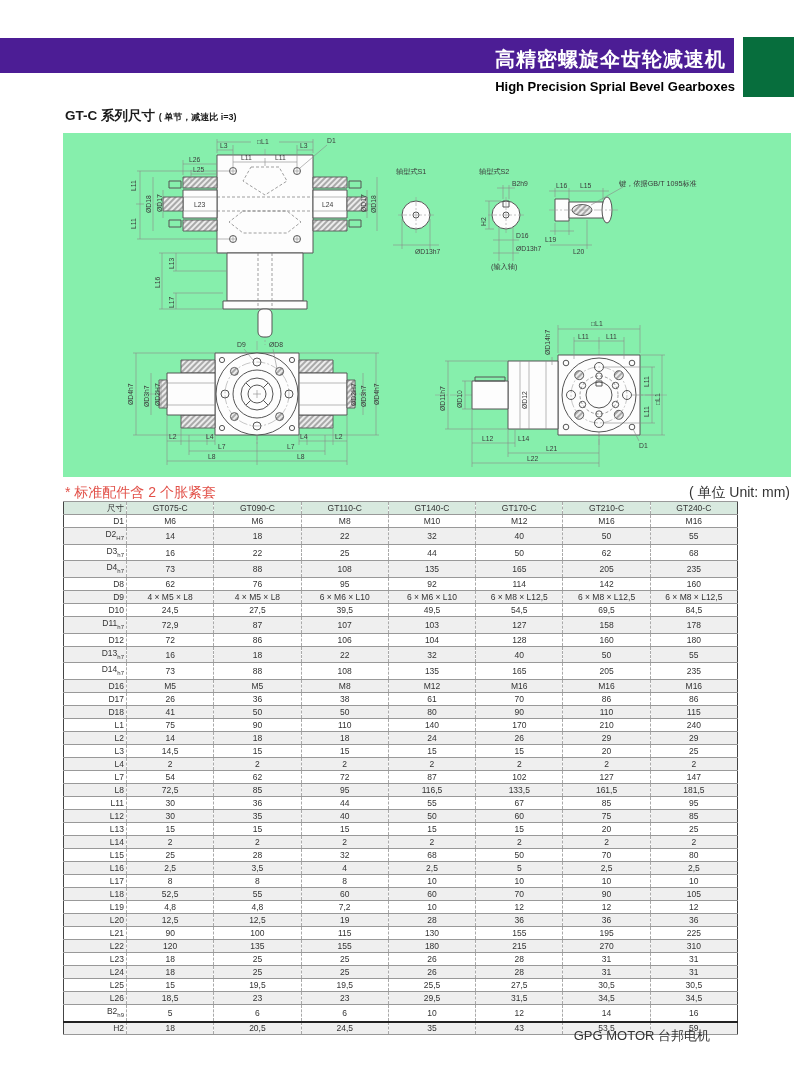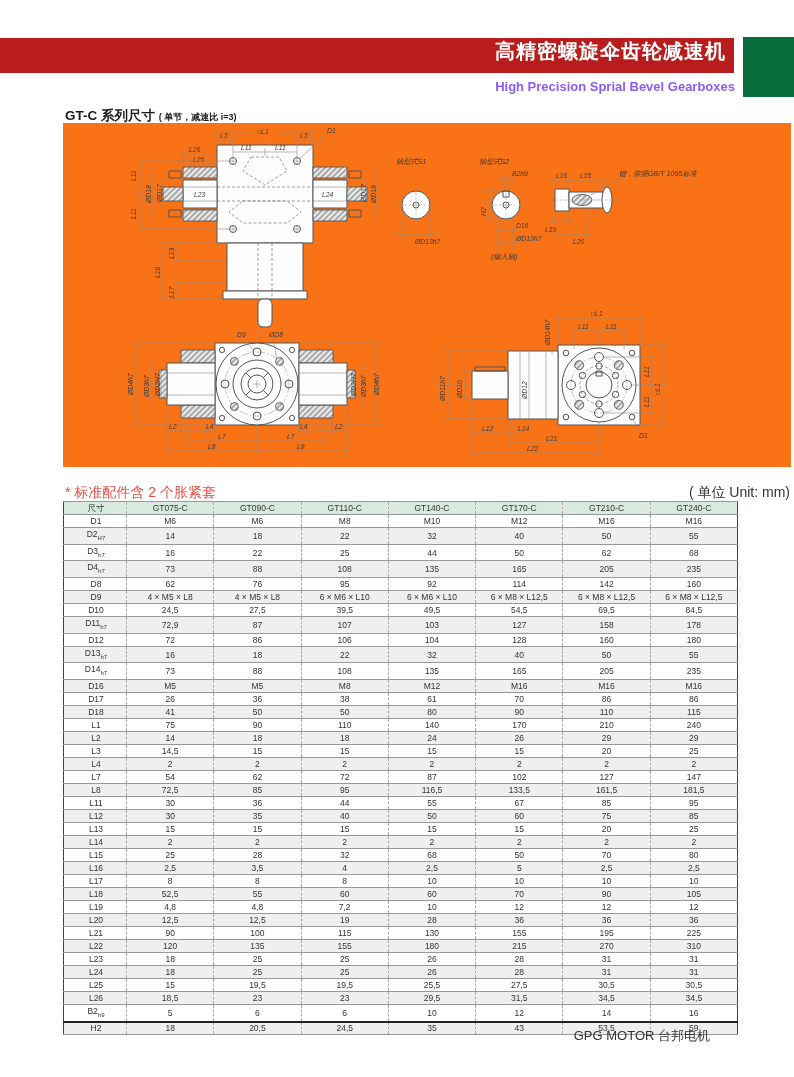--- a/index.html
+++ b/index.html
@@ -1,42 +1,42 @@
 <!DOCTYPE html>
 <html><head>
 <meta charset="utf-8">
 <style>
   * { margin:0; padding:0; box-sizing:border-box; }
   html,body { background:#fff; }
   body { width:794px; height:1077px; font-family:"Liberation Sans", sans-serif; position:relative; overflow:hidden; }
   .page { position:absolute; inset:0; background:#ffffff; }
 
-  .banner { position:absolute; left:0; top:38px; width:734px; height:35px; background:#b91c1c;
-            display:flex; align-items:flex-start; justify-content:flex-end; padding-right:8px; }
+  .banner { position:absolute; left:0; top:38px; width:734px; height:35px; background:#4c1d95;
+            display:flex; align-items:flex-end; justify-content:flex-end; padding-right:8px; }
   .banner-title { color:#ffffff; font-size:20px; font-weight:bold; letter-spacing:1px; }
   .banner-block { position:absolute; left:743px; top:37px; width:51px; height:60px; background:#076e3d; }
-  .subtitle { position:absolute; top:79px; right:59px; color:#8b5cf6; font-size:13px; font-weight:bold; }
+  .subtitle { position:absolute; top:79px; right:59px; color:#000000; font-size:13px; font-weight:bold; }
 
   .section-title { position:absolute; left:65px; top:107px; font-size:13.5px; font-weight:bold; color:#1a1a1a; }
   .section-suffix { font-size:9px; font-weight:bold; color:#1a1a1a; }
 
-  .drawing-panel { position:absolute; left:63px; top:123px; width:728px; height:344px; background:#f97316;font-style:italic; }
+  .drawing-panel { position:absolute; left:63px; top:133px; width:728px; height:344px; background:#86efac; }
 
   .note-row { position:absolute; left:63px; top:482px; width:727px; height:16px; font-size:14px; }
   .red-note { position:absolute; left:2px; top:2px; color:#e25048; }
   .unit-note { position:absolute; right:0; top:2px; color:#333;text-align:center; }
 
   table.dims { position:absolute; left:63px; top:501px; width:675px; border-collapse:collapse;
                table-layout:fixed; border:1.5px solid #444; }
   table.dims col.c0 { width:63px; }
   table.dims th, table.dims td { border-top:1px solid #999; border-bottom:1px solid #999;
                border-left:1px dashed #aaa; border-right:1px dashed #aaa;
                height:13px; font-size:8.5px; color:#333; text-align:center; padding:0 2px;
                white-space:nowrap; overflow:hidden; font-weight:normal; line-height:12px; }
-  table.dims th:first-child, table.dims td:first-child { text-align:center; padding-left:4px; border-left:none; }
+  table.dims th:first-child, table.dims td:first-child { text-align:right; padding-left:4px; border-left:none; }
   table.dims th:last-child, table.dims td:last-child { border-right:none;text-align:center; }
   table.dims thead th { background:#d8e9df; }
   table.dims tbody tr:nth-child(even) td { background:#efefef; }
   td sub, th sub { font-size:6px; }
 
   .footer-line { position:absolute; left:63px; top:1021px; width:675px; height:0; border-top:2px solid #222; }
   .footer-brand { position:absolute; top:1027px; right:84px; font-size:13px; color:#333; }
 
   
   .dw line, .dw path, .dw rect, .dw circle, .dw ellipse, .dw polygon, .dw polyline { vector-effect:non-scaling-stroke; }

